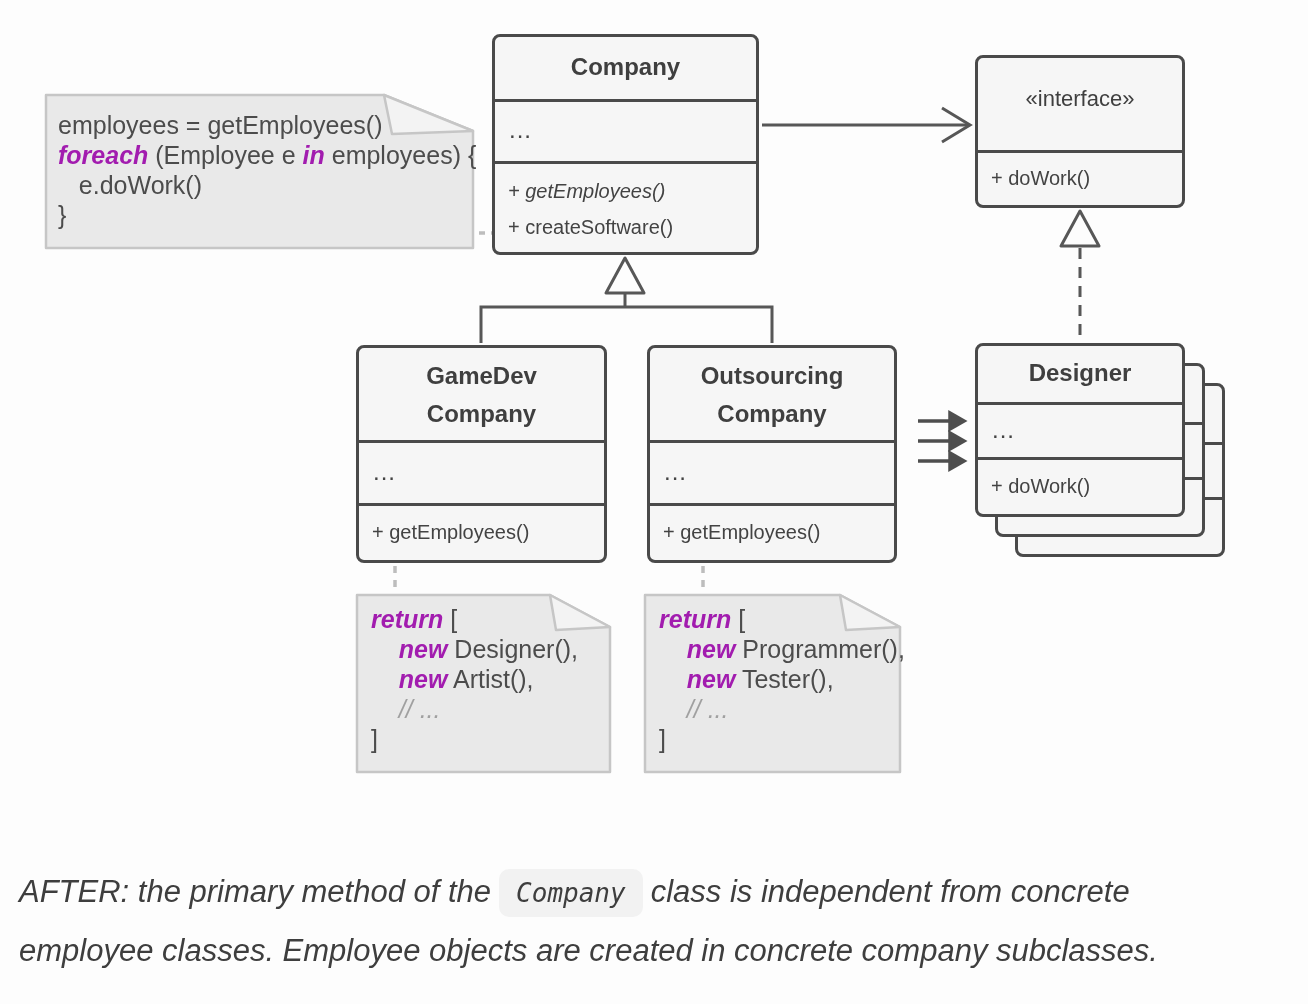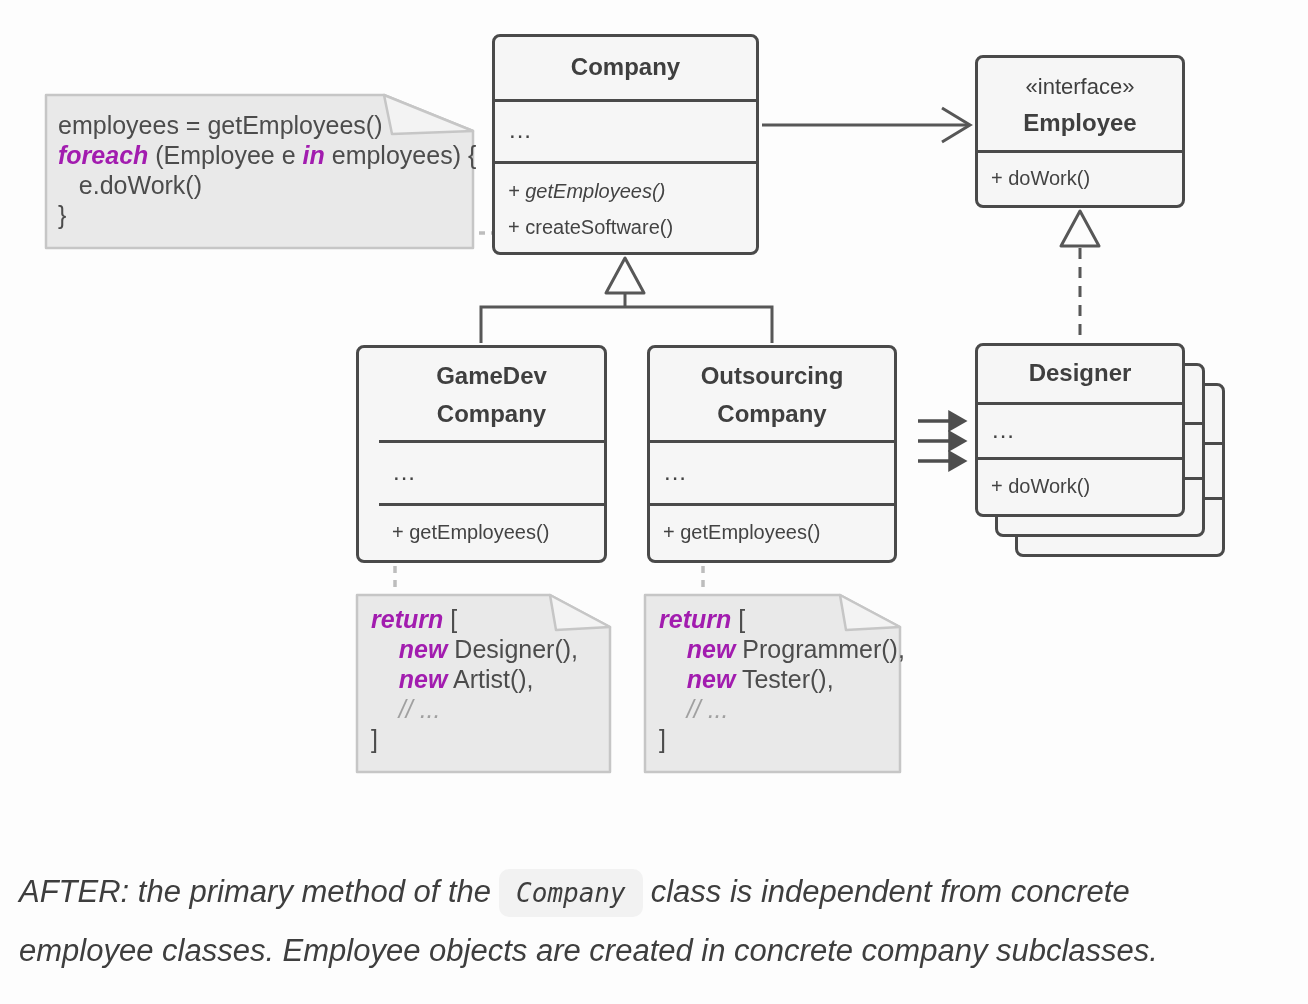--- a/index.html
+++ b/index.html
@@ -21,21 +21,21 @@
     border-radius:8px;
     z-index:2;
   }
   .ghost{z-index:1;}
   .sec{box-sizing:border-box;overflow:hidden;}
   .sec.divided{border-top:3px solid #4a4a4a;}
   .box-title{
     font-weight:bold;text-align:center;
     font-size:24px;color:#3f3f3f;
   }
-  .stereotype{font-weight:normal;font-size:22px;}
+  .stereotype{font-weight:normal;font-size:22px;margin-top:12px;}
   .attrs{padding-left:14px;font-size:24px;letter-spacing:1px;}
   .methods{padding-left:13px;font-size:20px;}
 
   
   .note-text{position:absolute;z-index:3;font-size:25px;line-height:30px;color:#4c4c4c;}
   .note-line{white-space:pre;}
   .b{font-weight:700;color:#a21caf;font-style:italic;}
   .i{font-style:italic;}
   .m{color:#a0a0a0;}
 
@@ -119,26 +119,25 @@
     <div class="sec divided attrs" style="height:62px;line-height:56px;">...</div>
     <div class="sec divided methods" style="height:91px;padding-top:9px;line-height:36px;">
       <div><span class="i">+ getEmployees()</span></div>
       <div><span>+ createSoftware()</span></div>
     </div>
   </div>
 
   <div class="class-box" style="left:975px;top:55px;width:210px;height:153px;">
     <div class="sec box-title" style="height:92px;padding-top:11px;">
       <div class="stereotype" style="line-height:35px;">«interface»</div>
-      <div style="line-height:38px;">Employee</div>
     </div>
     <div class="sec divided methods" style="height:55px;line-height:51px;">+ doWork()</div>
   </div>
 
-  <div class="class-box" style="left:356px;top:345px;width:251px;height:218px;padding-left:20px;">
+  <div class="class-box" style="left:356px;top:345px;width:251px;height:218px;">
     <div class="sec box-title" style="height:92px;padding-top:9px;line-height:38px;">
       <div>GameDev</div>
       <div>Company</div>
     </div>
     <div class="sec divided attrs" style="height:63px;line-height:57px;">...</div>
     <div class="sec divided methods" style="height:57px;line-height:53px;">+ getEmployees()</div>
   </div>
 
   <div class="class-box" style="left:647px;top:345px;width:250px;height:218px;">
     <div class="sec box-title" style="height:92px;padding-top:9px;line-height:38px;">

